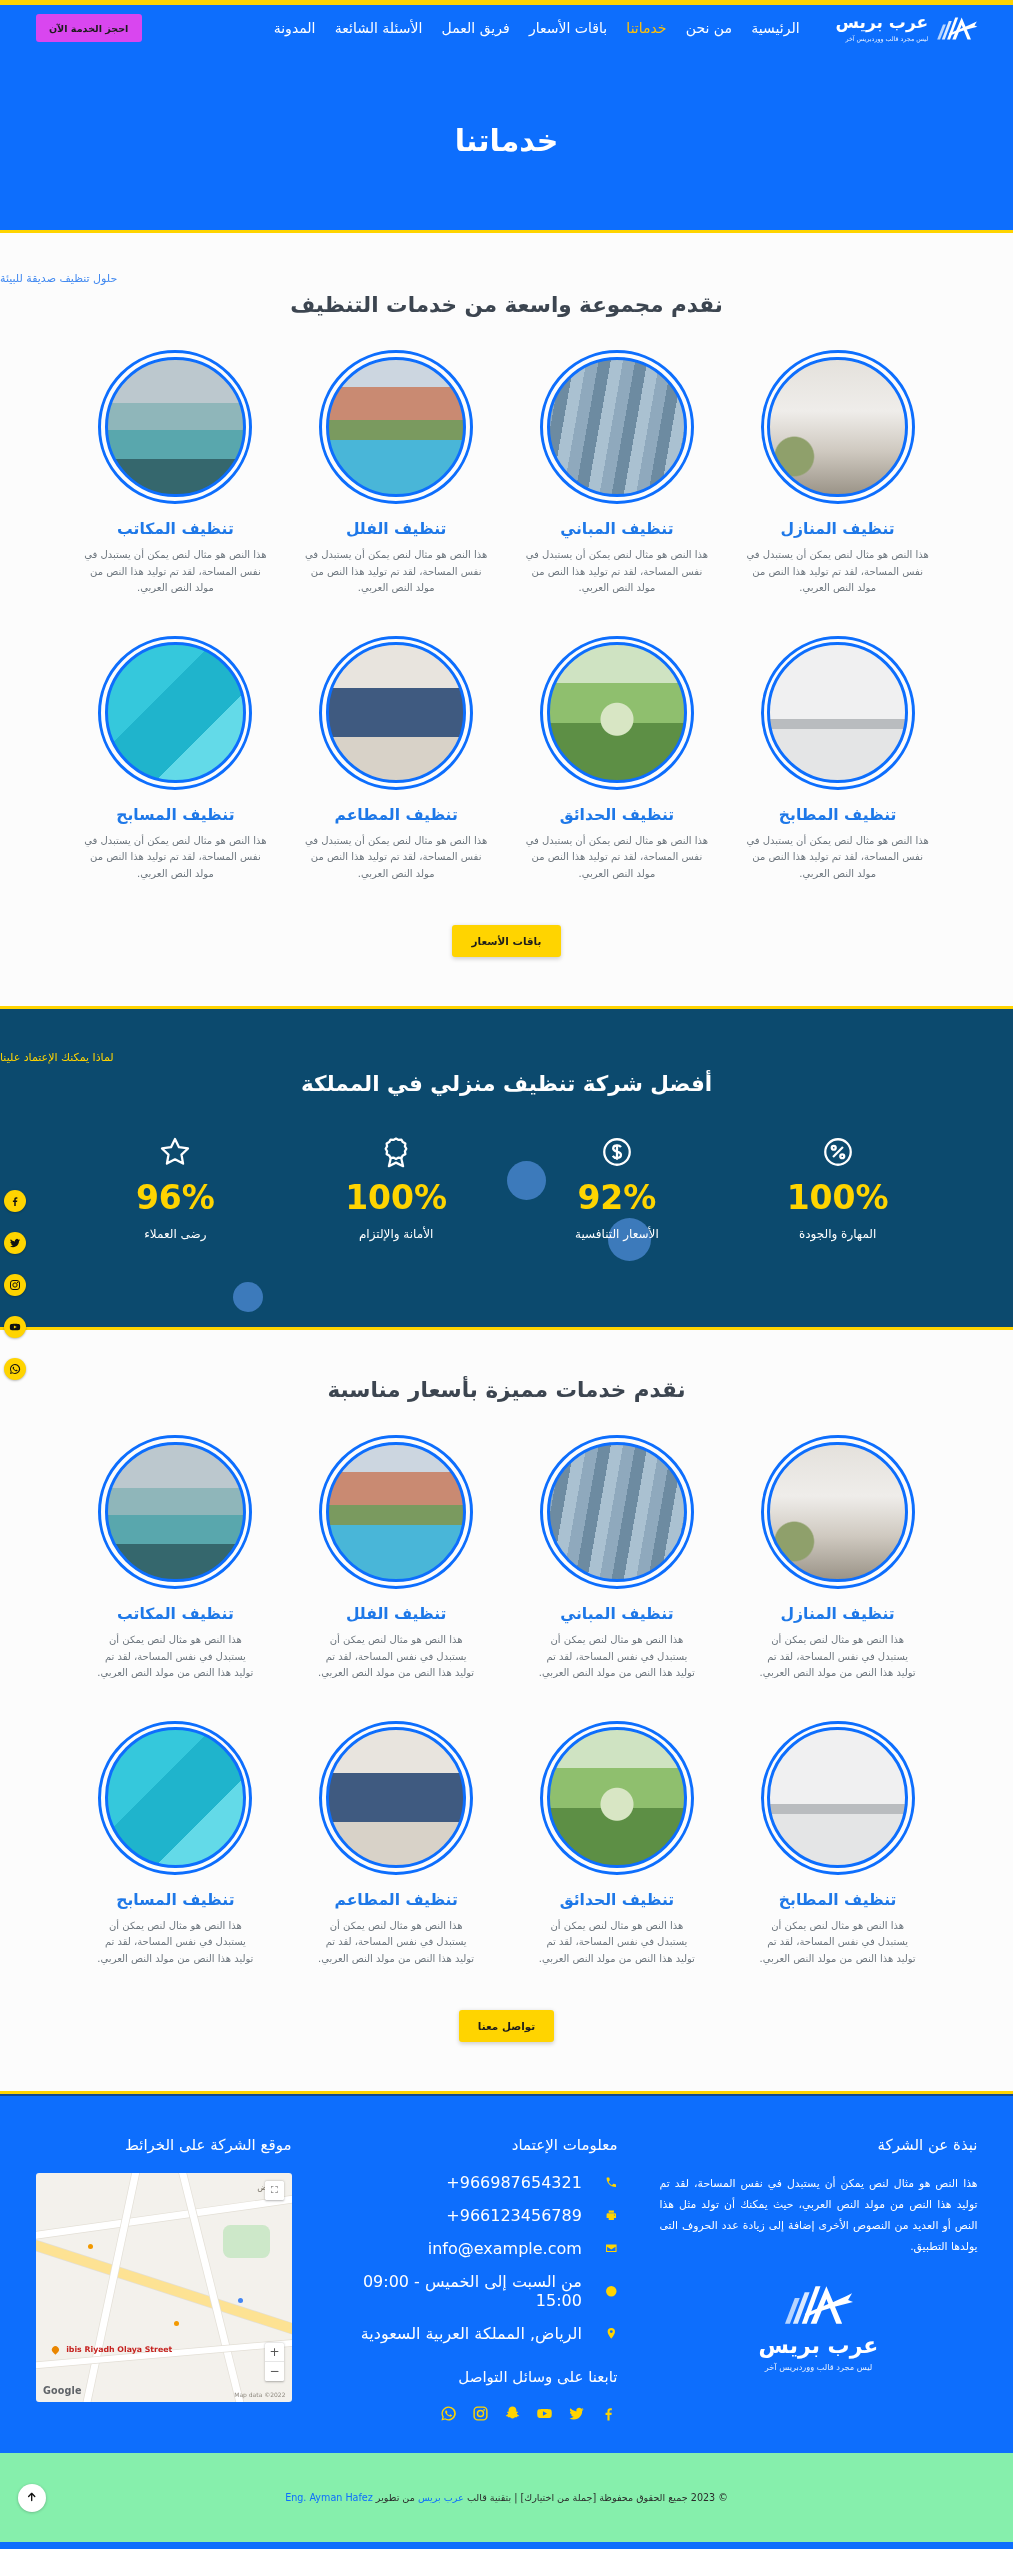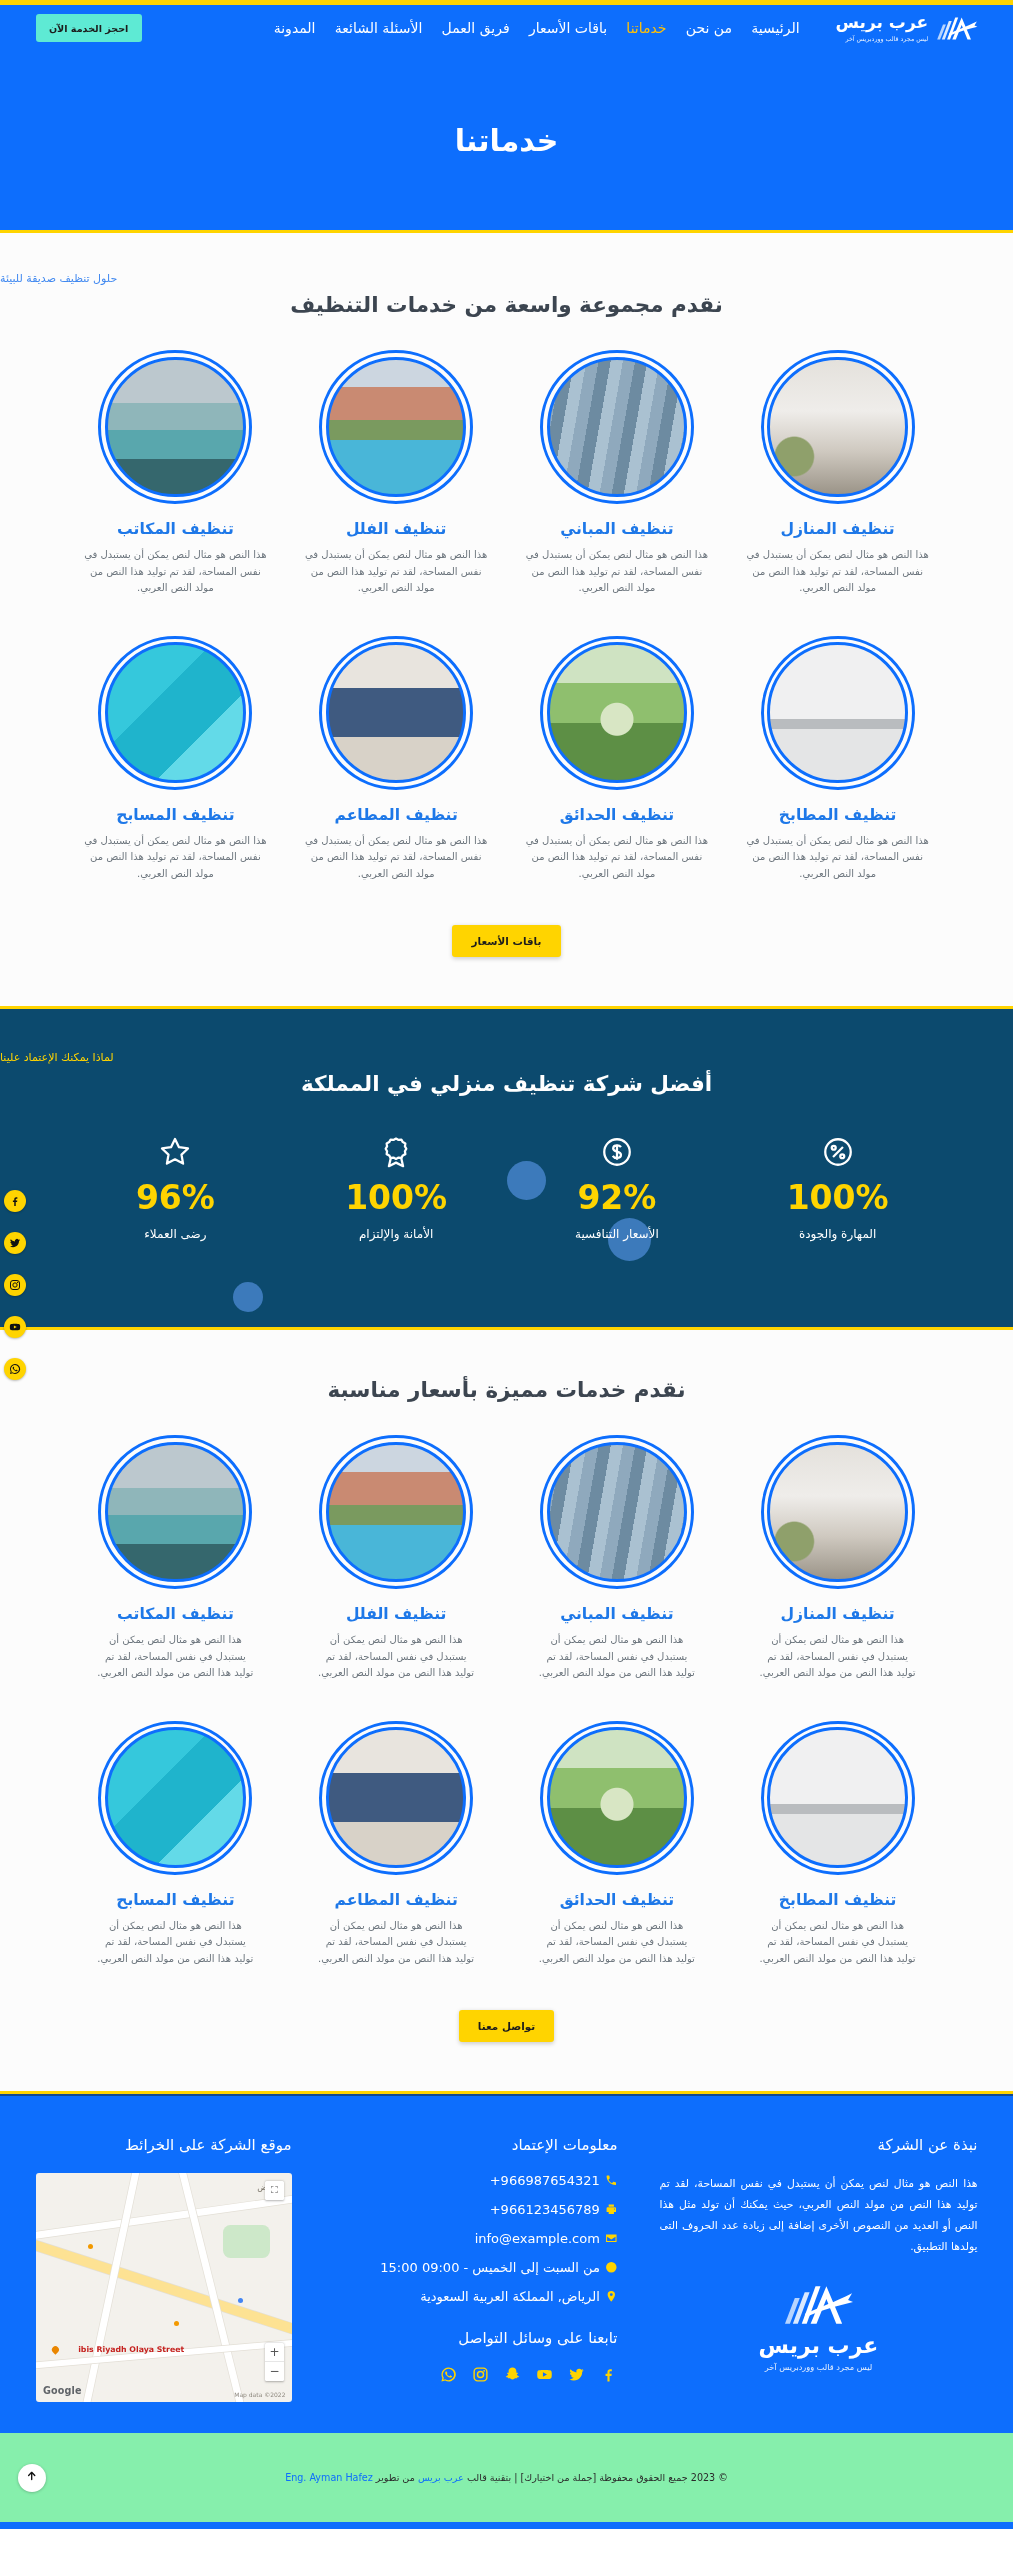--- a/index.html
+++ b/index.html
@@ -17,21 +17,21 @@
   header { background: #0d6efd; height: 47px; display: flex; align-items: center; }
   .header-inner { width: 942px; margin: 0 auto; display: flex; align-items: center; }
   .logo { display: flex; align-items: center; gap: 7.4px; color: #fff; cursor: pointer; }
   .logo-icon svg { width: 42px; height: 27px; display: block; }
   .logo-title { font-size: 17px; font-weight: bold; line-height: 1.05; }
   .logo-tagline { font-size: 6.3px; opacity: .9; margin-top: 2.2px; }
   nav { display: flex; gap: 19.3px; margin-right: 36px; }
   nav a { color: #fff; font-size: 14px; text-decoration: none; cursor: pointer; }
   nav a.active { color: #ffc107; }
   .cta-btn {
-    margin-inline-start: auto; background: #5eead4; color: #1c1c1c;
+    margin-inline-start: auto; background: #d946ef; color: #1c1c1c;
     border: none; font-weight: bold; font-size: 9.6px; padding: 8.2px 13.4px;
     border-radius: 3px; cursor: pointer; font-family: inherit;
   }
 
   
   .hero { background: #0d6efd; height: 181px; display: flex; align-items: center; justify-content: center; border-bottom: 3px solid #ffd400; }
   .hero h1 { color: #fff; font-size: 30px; font-weight: bold; }
 
   
   .svc-section { background: #fcfcfc; padding: 39px 0 49px; }
@@ -79,21 +79,21 @@
   .footer-sep { height: 5.2px; background: linear-gradient(180deg, #ffd400 0 3px, #134a8e 3px 5.2px); }
   footer.site-footer { background: #0d6efd; color: #fff; padding: 40px 0 31px; }
   .footer-inner { width: 942px; margin: 0 auto; display: grid; grid-template-columns: 1.12fr 1fr 256px; gap: 42px; }
   .f-title { font-size: 15px; font-weight: normal; margin-bottom: 19.3px; }
   .about-text { font-size: 10.8px; line-height: 1.95; text-align: justify; }
   .footer-logo { margin-top: 25px; display: flex; flex-direction: column; align-items: center; color: #fff; }
   .footer-logo svg { width: 71px; height: 46px; }
   .footer-logo .logo-title { font-size: 22px; margin-top: 3px; }
   .footer-logo .logo-tagline { font-size: 8.2px; margin-top: 4.5px; opacity: .9; }
   .contact-list { list-style: none; }
-  .contact-list li { display: flex; align-items: center; gap: 5px; margin-bottom: 14px; font-size: 13px; }
+  .contact-list li { display: flex; align-items: center; gap: 23px; margin-bottom: 14px; font-size: 16px; }
   .contact-list .c-icon { color: #ffd400; flex: 0 0 auto; }
   .contact-list .c-icon svg { width: 12.6px; height: 12.6px; display: block; }
   .contact-list .c-text { unicode-bidi: plaintext; }
   .social-title { margin-top: 25px; }
   .social-row { display: flex; gap: 15px; align-items: center; }
   .social-row .s-icon { color: #ffd400; cursor: pointer; }
   .social-row .s-icon svg { width: 17px; height: 17px; display: block; }
 
   
   .map-box { width: 256px; height: 229px; background: #f3f1ec; border-radius: 3px; position: relative; overflow: hidden; cursor: pointer; direction: ltr; }
@@ -102,21 +102,21 @@
   .mr2 { width: 312px; height: 10.4px; top: 111px; left: -22px; transform: rotate(18deg); background: #fde293; }
   .mr3 { width: 7.4px; height: 267px; left: 71px; top: -15px; transform: rotate(12deg); }
   .mr4 { width: 7.4px; height: 267px; left: 171px; top: -22px; transform: rotate(-14deg); }
   .mr5 { width: 312px; height: 6px; top: 177px; left: -15px; transform: rotate(-5deg); }
   .map-park { position: absolute; width: 47px; height: 33px; border-radius: 7.4px; background: #cde8c9; left: 187px; top: 52px; }
   .map-dot { position: absolute; width: 5.2px; height: 5.2px; border-radius: 50%; }
   .md1 { background: #f29900; left: 52px; top: 71px; }
   .md2 { background: #f29900; left: 138px; top: 148px; }
   .md3 { background: #4285f4; left: 202px; top: 125px; }
   .map-city { position: absolute; right: 10.4px; top: 9px; font-size: 8.2px; color: #7a7468; }
-  .map-hotel { position: absolute; left: 16.3px; top: 172px; display: flex; align-items: center; gap: 19px; color: #c5221f; font-size: 7.8px; font-weight: bold; }
+  .map-hotel { position: absolute; left: 16.3px; top: 172px; display: flex; align-items: center; gap: 7px; color: #c5221f; font-size: 7.8px; font-weight: bold; }
   .map-pin { width: 7.4px; height: 7.4px; background: #ea8600; border-radius: 50% 50% 50% 0; transform: rotate(-45deg); }
   .map-google { position: absolute; left: 7.4px; bottom: 6px; font-size: 9.6px; color: #5f6368; font-weight: bold; letter-spacing: 0.2px; }
   .map-attr { position: absolute; right: 6px; bottom: 4.5px; font-size: 6px; color: #8d887e; }
   .map-zoom { position: absolute; right: 7.4px; bottom: 21px; width: 19.3px; background: #fff; box-shadow: 0 0.7px 2.2px rgba(0,0,0,.3); border-radius: 1.5px; }
   .map-zoom .mz { height: 19.3px; display: flex; align-items: center; justify-content: center; color: #565656; font-size: 12px; cursor: pointer; }
   .map-zoom .mz:first-child { border-bottom: 0.7px solid #e6e6e6; }
   .map-fs { position: absolute; right: 7.4px; top: 7.4px; width: 19.3px; height: 19.3px; background: #fff; box-shadow: 0 0.7px 2.2px rgba(0,0,0,.3); border-radius: 1.5px; display: flex; align-items: center; justify-content: center; color: #565656; font-size: 9.6px; cursor: pointer; }
 
   
   .copybar { background: #86efac; padding: 39px 0; text-align: center; font-size: 9.6px; color: #2a2a2a; position: relative; }

